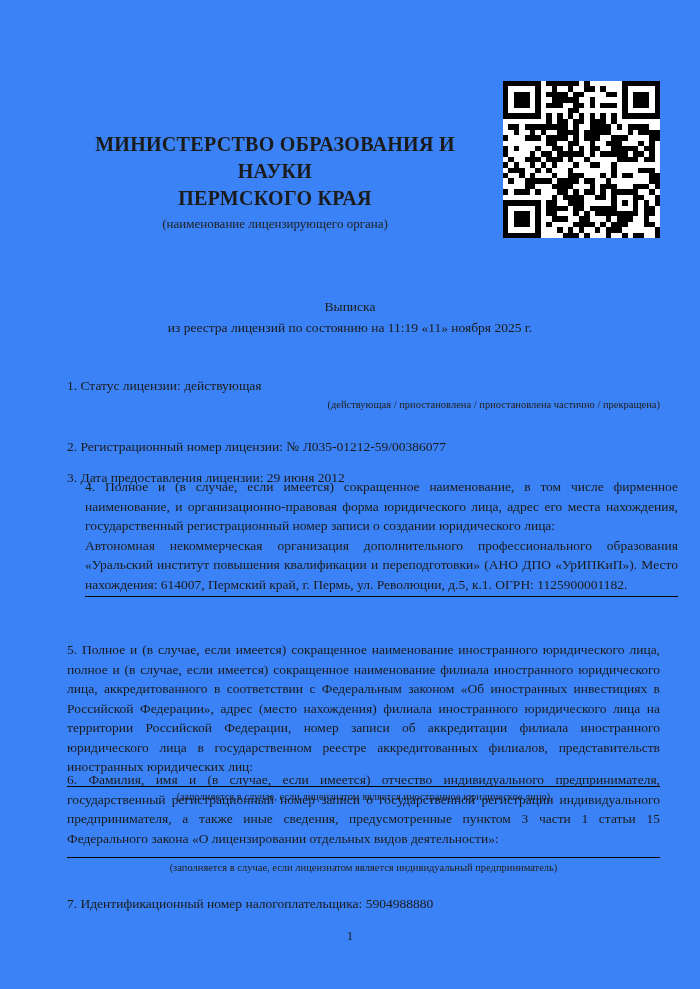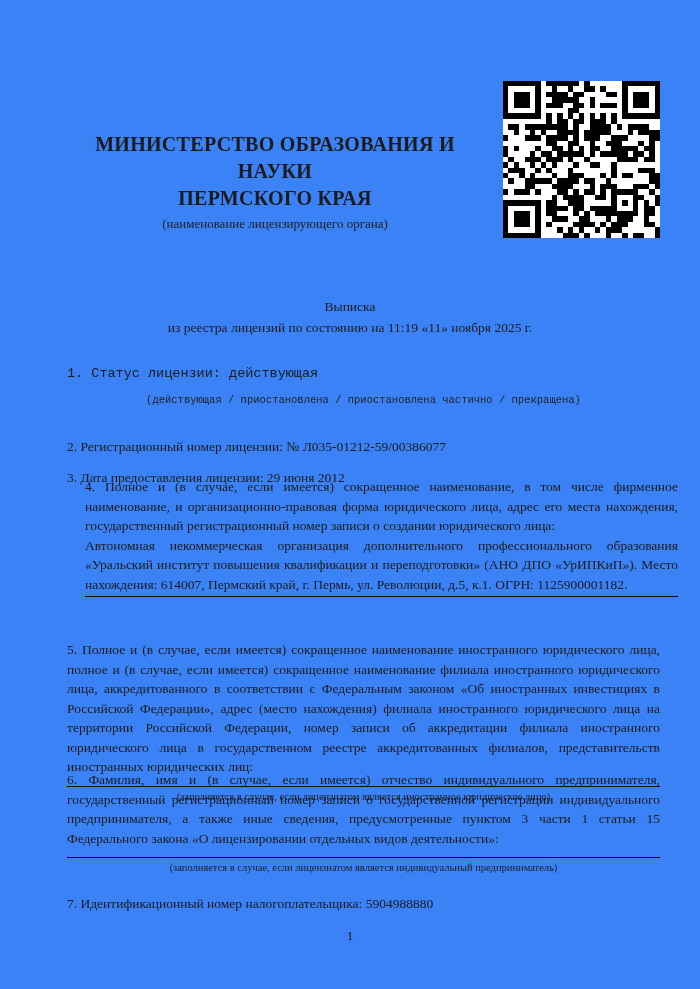--- a/index.html
+++ b/index.html
@@ -52,22 +52,22 @@
     border-top: 1.8px solid #000000;
     height: 0;
   }
   .rule-caption {
     font-size: 10.5px;
     line-height: 13px;
     text-align: center;
     margin-top: 3px;
     color: #222222;
   }
-  .item1 { top: 364px; font-family: Liberation Mono, monospace; }
-  .item1 .rule-caption { margin-top: 10px; }
+  .item1 { top: 376px; }
+  .item1 .rule-caption { margin-top: 2px; text-align: right; }
   .item2 { top: 437px; }
   .item3 { top: 449px; margin-top: 19px; }
   .item4 { top: 477px; margin-left: 18px; }
   .item4 .rule { margin-top: 2px; }
   .item5 { top: 640px; }
   .item5 .rule { margin-top: 9px; }
   .item6 { top: 770px; }
   .item6 .rule { margin-top: 9px; }
   .item7 { top: 894px; }
   .page-number {

